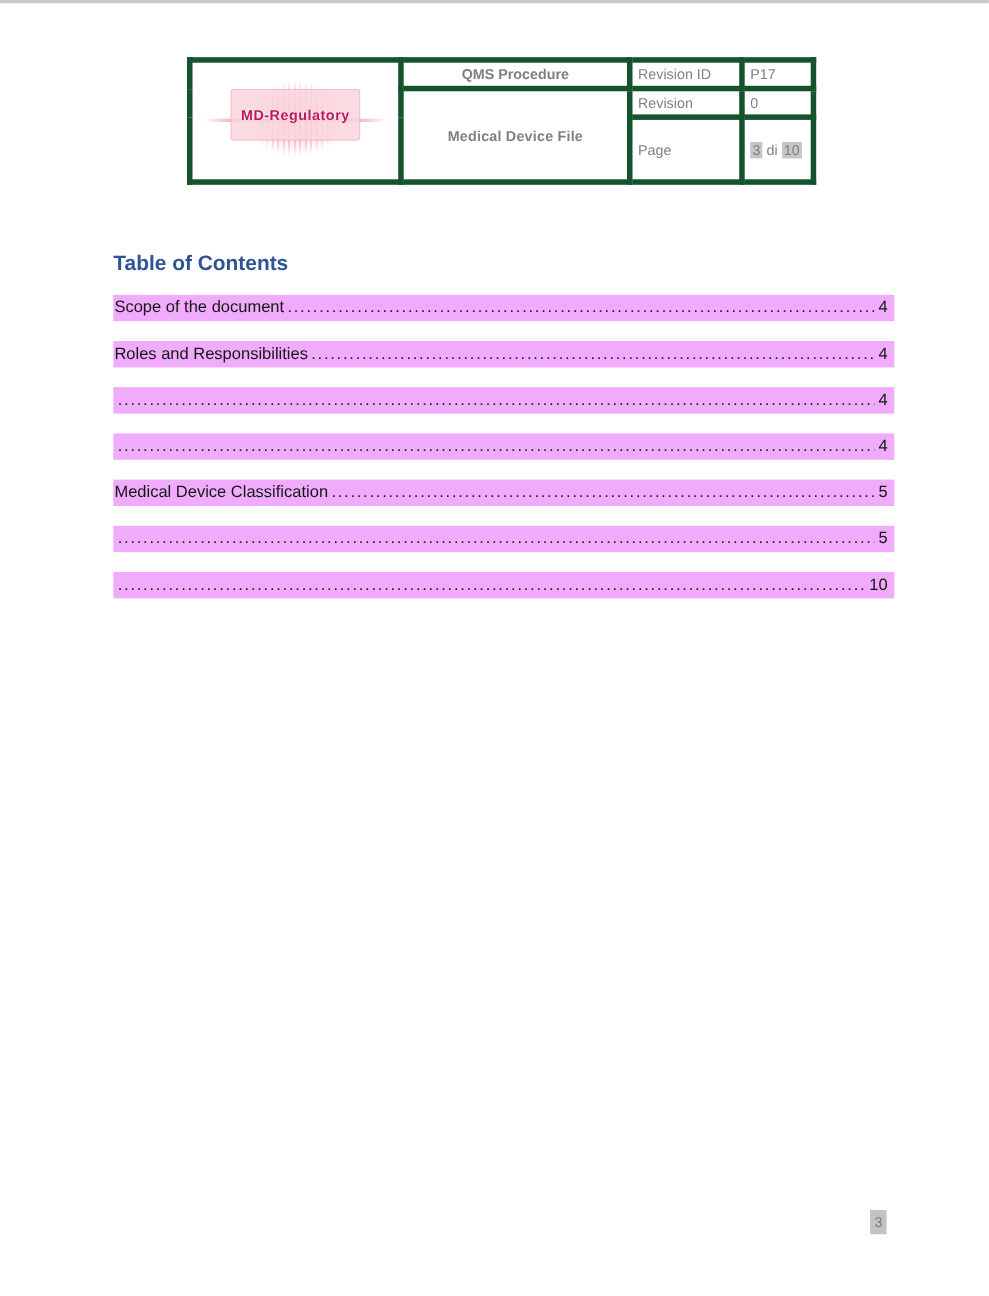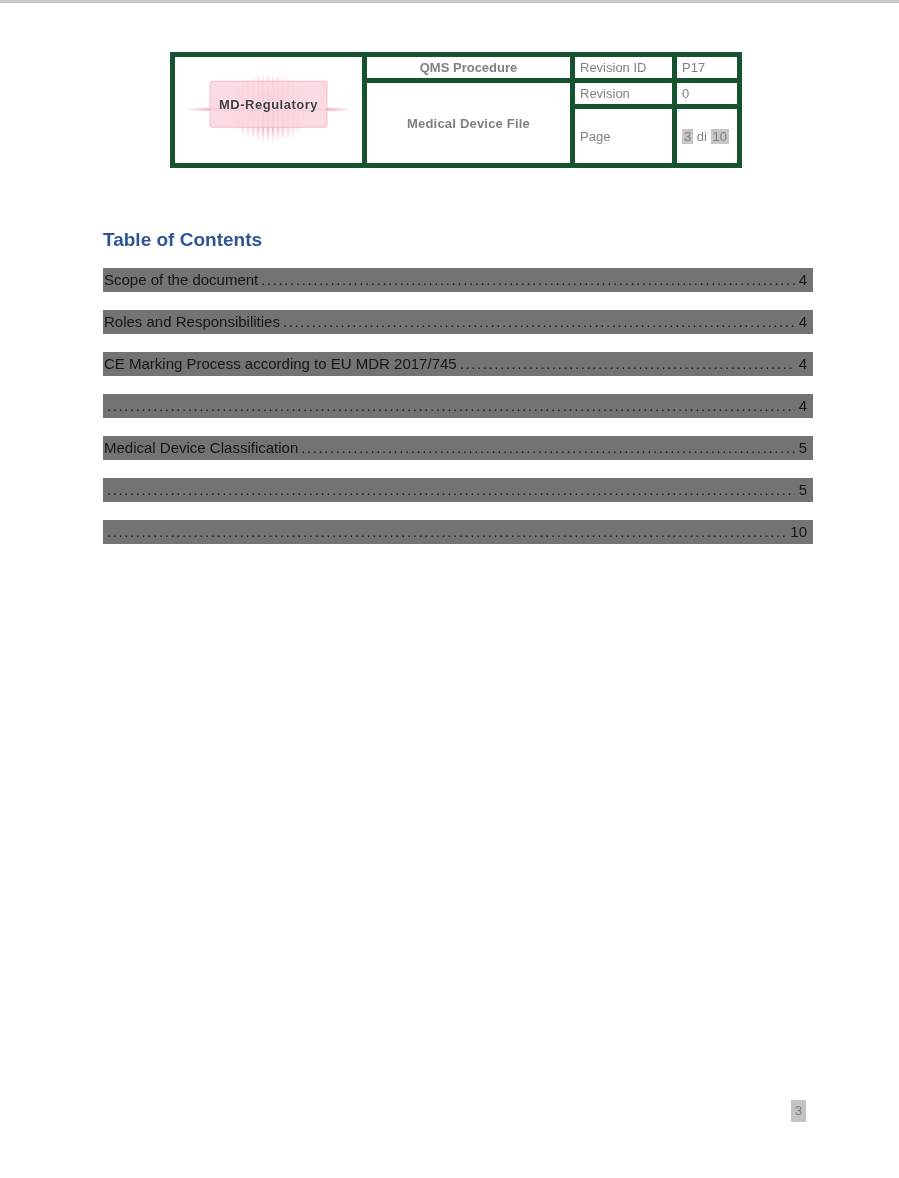--- a/index.html
+++ b/index.html
@@ -73,40 +73,40 @@
       rgba(231,103,130,0.55) 0 2px, rgba(255,255,255,0) 2px 5px);
     -webkit-mask:radial-gradient(ellipse 46% 50% at 50% 50%,
       #000 0%, rgba(0,0,0,0.7) 38%, transparent 72%);
     mask:radial-gradient(ellipse 46% 50% at 50% 50%,
       #000 0%, rgba(0,0,0,0.7) 38%, transparent 72%);
   }
   .logo-text {
     position:absolute; left:50%; top:50%;
     transform:translate(-50%,-62%);
     font-size:13px; font-weight:bold; letter-spacing:0.5px;
-    color:#404040;
+    color:#be185d;
     background:rgba(249,214,221,0.88);
     border:1px solid rgba(236,150,168,0.45);
     border-radius:3px;
     padding:15px 9px;
     white-space:nowrap;
     text-shadow:0 0 2px rgba(255,255,255,0.9);
   }
 
   
   .toc-heading {
     position:absolute; left:103px; top:229px;
     font-size:19px; font-weight:bold; color:#2f5496;
   }
   .toc {
     position:absolute; left:103px; top:268px; width:710px;
   }
   .toc-row {
     display:flex; align-items:baseline;
-    background:#737373;
+    background:#f0abfc;
     height:24px; line-height:24px;
     margin-bottom:18px;
     padding:0 6px 0 1px;
     font-size:15px; color:#161616;
     cursor:pointer;
   }
   .toc-title { white-space:nowrap; }
   .toc-leader {
     flex:1 1 auto; overflow:hidden; white-space:nowrap;
     letter-spacing:1.6px; margin:0 1px 0 3px;
@@ -161,21 +161,20 @@
       <span class="toc-title">Scope of the document</span>
       <span class="toc-leader">............................................................................................................................................................................................................................</span>
       <span class="toc-page">4</span>
     </div>
     <div class="toc-row">
       <span class="toc-title">Roles and Responsibilities</span>
       <span class="toc-leader">............................................................................................................................................................................................................................</span>
       <span class="toc-page">4</span>
     </div>
     <div class="toc-row">
-      <span class="toc-title">CE Marking Process according to EU MDR 2017/745</span>
       <span class="toc-leader">............................................................................................................................................................................................................................</span>
       <span class="toc-page">4</span>
     </div>
     <div class="toc-row">
       <span class="toc-leader">............................................................................................................................................................................................................................</span>
       <span class="toc-page">4</span>
     </div>
     <div class="toc-row">
       <span class="toc-title">Medical Device Classification</span>
       <span class="toc-leader">............................................................................................................................................................................................................................</span>

